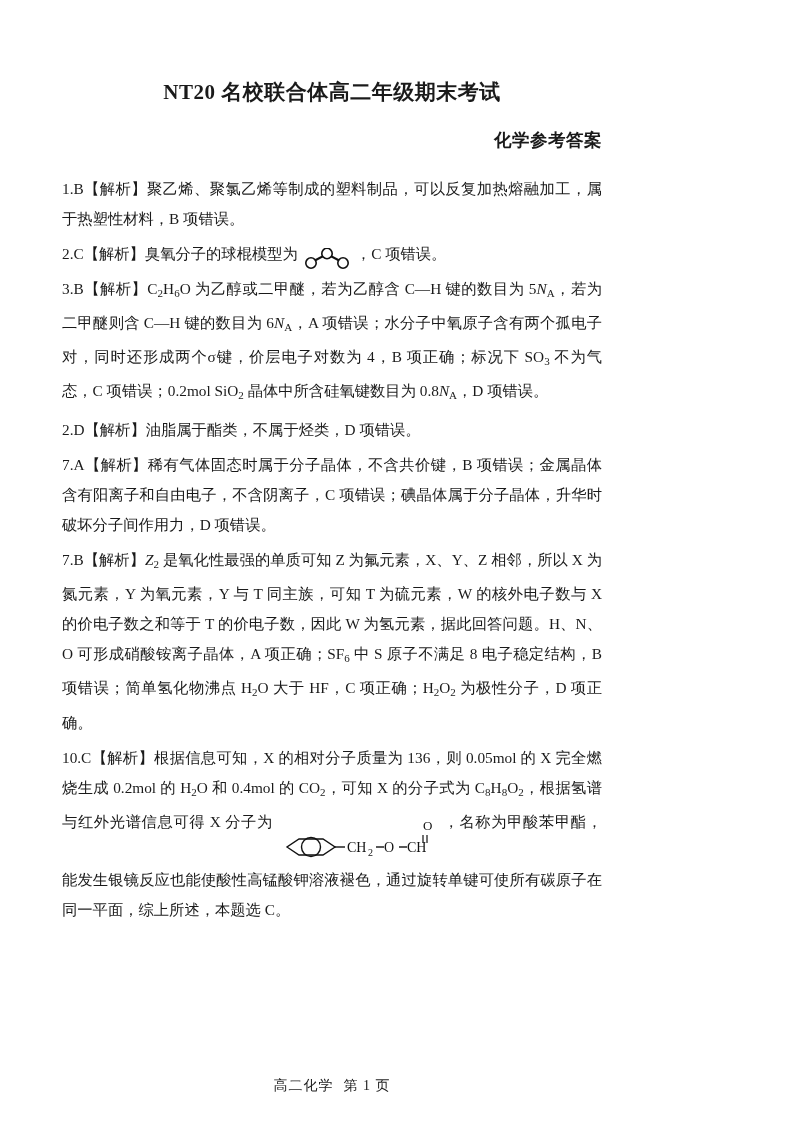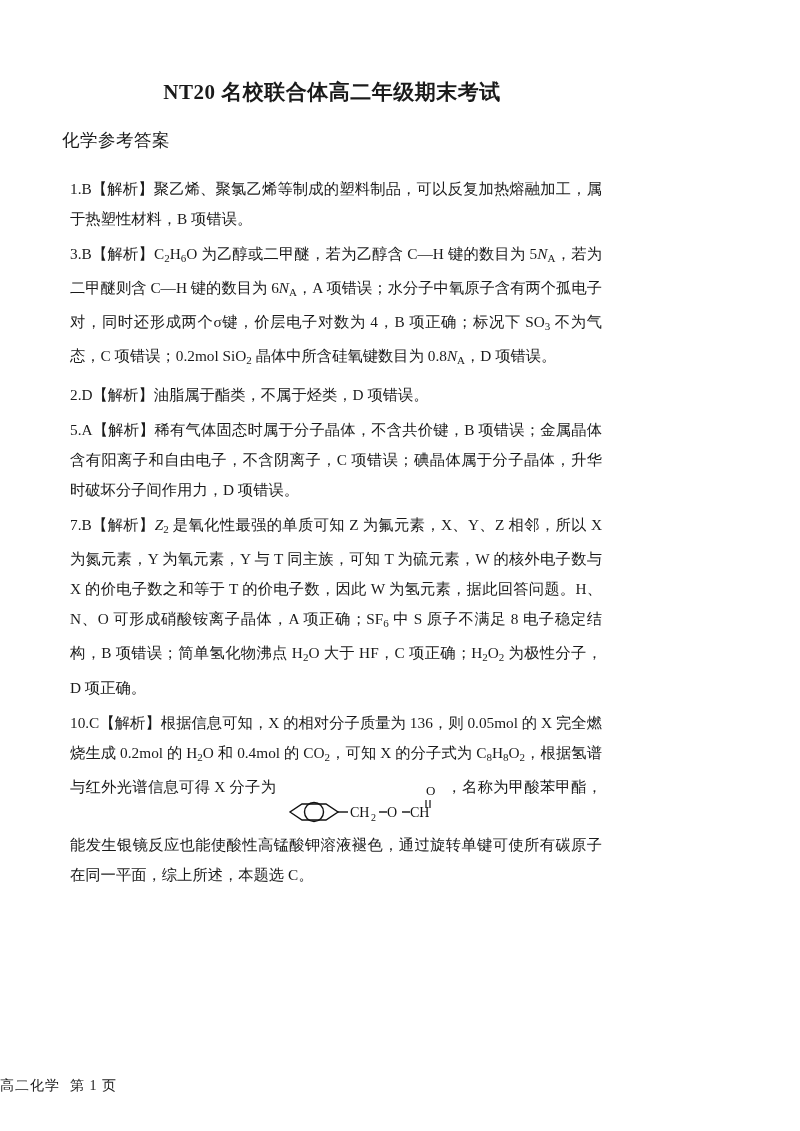--- a/index.html
+++ b/index.html
@@ -24,34 +24,34 @@
     border-radius: 22px;
   }
   .title {
     text-align: center;
     font-size: 21px;
     font-weight: bold;
     letter-spacing: 0.5px;
     margin: 14px 0 0 0;
   }
   .subtitle {
-    text-align: left;
+    text-align: right;
     font-size: 17.5px;
-    font-weight: normal;
+    font-weight: bold;
     letter-spacing: 0.5px;
     margin: 22px 0 0 0;
   }
   .body-area {
     margin-top: 22px;
   }
   .para {
     font-size: 15.3px;
     line-height: 30px;
     text-align: justify;
-    margin: 0 0 5px 8px;
+    margin: 0 0 5px 0;
     word-break: break-all;
   }
   .para .it {
     font-style: italic;
   }
   sub {
     font-size: 0.72em;
     vertical-align: -0.28em;
   }
   .inline-svg {
@@ -68,47 +68,56 @@
     display: inline-block;
     width: 170px;
     height: 48px;
     vertical-align: -18px;
   }
   .footer {
     position: absolute;
     left: 0;
     right: 0;
     bottom: 36px;
-    text-align: left;
+    text-align: center;
     font-size: 14px;
     letter-spacing: 1px;
   }
   .footer .sep {
     display: inline-block;
     width: 10px;
   }
 </style>
 </head>
 <body>
 
 <div class="page">
 
   <h1 class="title">NT20 名校联合体高二年级期末考试</h1>
   <h2 class="subtitle">化学参考答案</h2>
 
   <div class="body-area">
 
     <p class="para">1.B【解析】聚乙烯、聚氯乙烯等制成的塑料制品，可以反复加热熔融加工，属于热塑性材料，B 项错误。</p>
 
+    <p class="para">
+      <span>2.C【解析】臭氧分子的球棍模型为</span><span class="ozone-wrap"><svg class="inline-svg" width="58" height="22" viewBox="0 0 58 22" xmlns="http://www.w3.org/2000/svg">
+            <line x1="14" y1="14" x2="29" y2="6" stroke="#111" stroke-width="2"></line>
+            <line x1="29" y1="6" x2="44" y2="14" stroke="#111" stroke-width="2"></line>
+            <circle cx="13" cy="15" r="5.2" fill="#fff" stroke="#111" stroke-width="1.6"></circle>
+            <circle cx="29" cy="5.5" r="5.2" fill="#fff" stroke="#111" stroke-width="1.6"></circle>
+            <circle cx="45" cy="15" r="5.2" fill="#fff" stroke="#111" stroke-width="1.6"></circle>
+          </svg></span><span>，C 项错误。</span>
+    </p>
 
     <p class="para">3.B【解析】C<sub>2</sub>H<sub>6</sub>O 为乙醇或二甲醚，若为乙醇含 C—H 键的数目为 5<span class="it">N</span><sub>A</sub>，若为二甲醚则含 C—H 键的数目为 6<span class="it">N</span><sub>A</sub>，A 项错误；水分子中氧原子含有两个孤电子对，同时还形成两个σ键，价层电子对数为 4，B 项正确；标况下 SO<sub>3</sub> 不为气态，C 项错误；0.2mol SiO<sub>2</sub> 晶体中所含硅氧键数目为 0.8<span class="it">N</span><sub>A</sub>，D 项错误。</p>
 
     <p class="para">2.D【解析】油脂属于酯类，不属于烃类，D 项错误。</p>
 
-    <p class="para">5.A【解析】稀有气体固态时属于分子晶体，不含共价键，B 项错误；金属晶体含有阳离子和自由电子，不含阴离子，C 项错误；碘晶体属于分子晶体，升华时破坏分子间作用力，D 项错误。</p>
+    <p class="para">7.A【解析】稀有气体固态时属于分子晶体，不含共价键，B 项错误；金属晶体含有阳离子和自由电子，不含阴离子，C 项错误；碘晶体属于分子晶体，升华时破坏分子间作用力，D 项错误。</p>
 
 
     <p class="para">7.B【解析】<span class="it">Z</span><sub>2</sub> 是氧化性最强的单质可知 Z 为氟元素，X、Y、Z 相邻，所以 X 为氮元素，Y 为氧元素，Y 与 T 同主族，可知 T 为硫元素，W 的核外电子数与 X 的价电子数之和等于 T 的价电子数，因此 W 为氢元素，据此回答问题。H、N、O 可形成硝酸铵离子晶体，A 项正确；SF<sub>6</sub> 中 S 原子不满足 8 电子稳定结构，B 项错误；简单氢化物沸点 H<sub>2</sub>O 大于 HF，C 项正确；H<sub>2</sub>O<sub>2</sub> 为极性分子，D 项正确。</p>
 
 
 
     <p class="para">
       <span>10.C【解析】根据信息可知，X 的相对分子质量为 136，则 0.05mol 的 X 完全燃烧生成 0.2mol 的 H<sub>2</sub>O 和 0.4mol 的 CO<sub>2</sub>，可知 X 的分子式为 C<sub>8</sub>H<sub>8</sub>O<sub>2</sub>，根据氢谱与红外光谱信息可得 X 分子为</span><span class="ester-wrap"><svg class="inline-svg" width="170" height="48" viewBox="0 0 170 48" xmlns="http://www.w3.org/2000/svg">
             <g stroke="#111" stroke-width="1.4" fill="none">
               <polygon points="14,30 26,38 50,38 62,30 50,22 26,22"></polygon>

